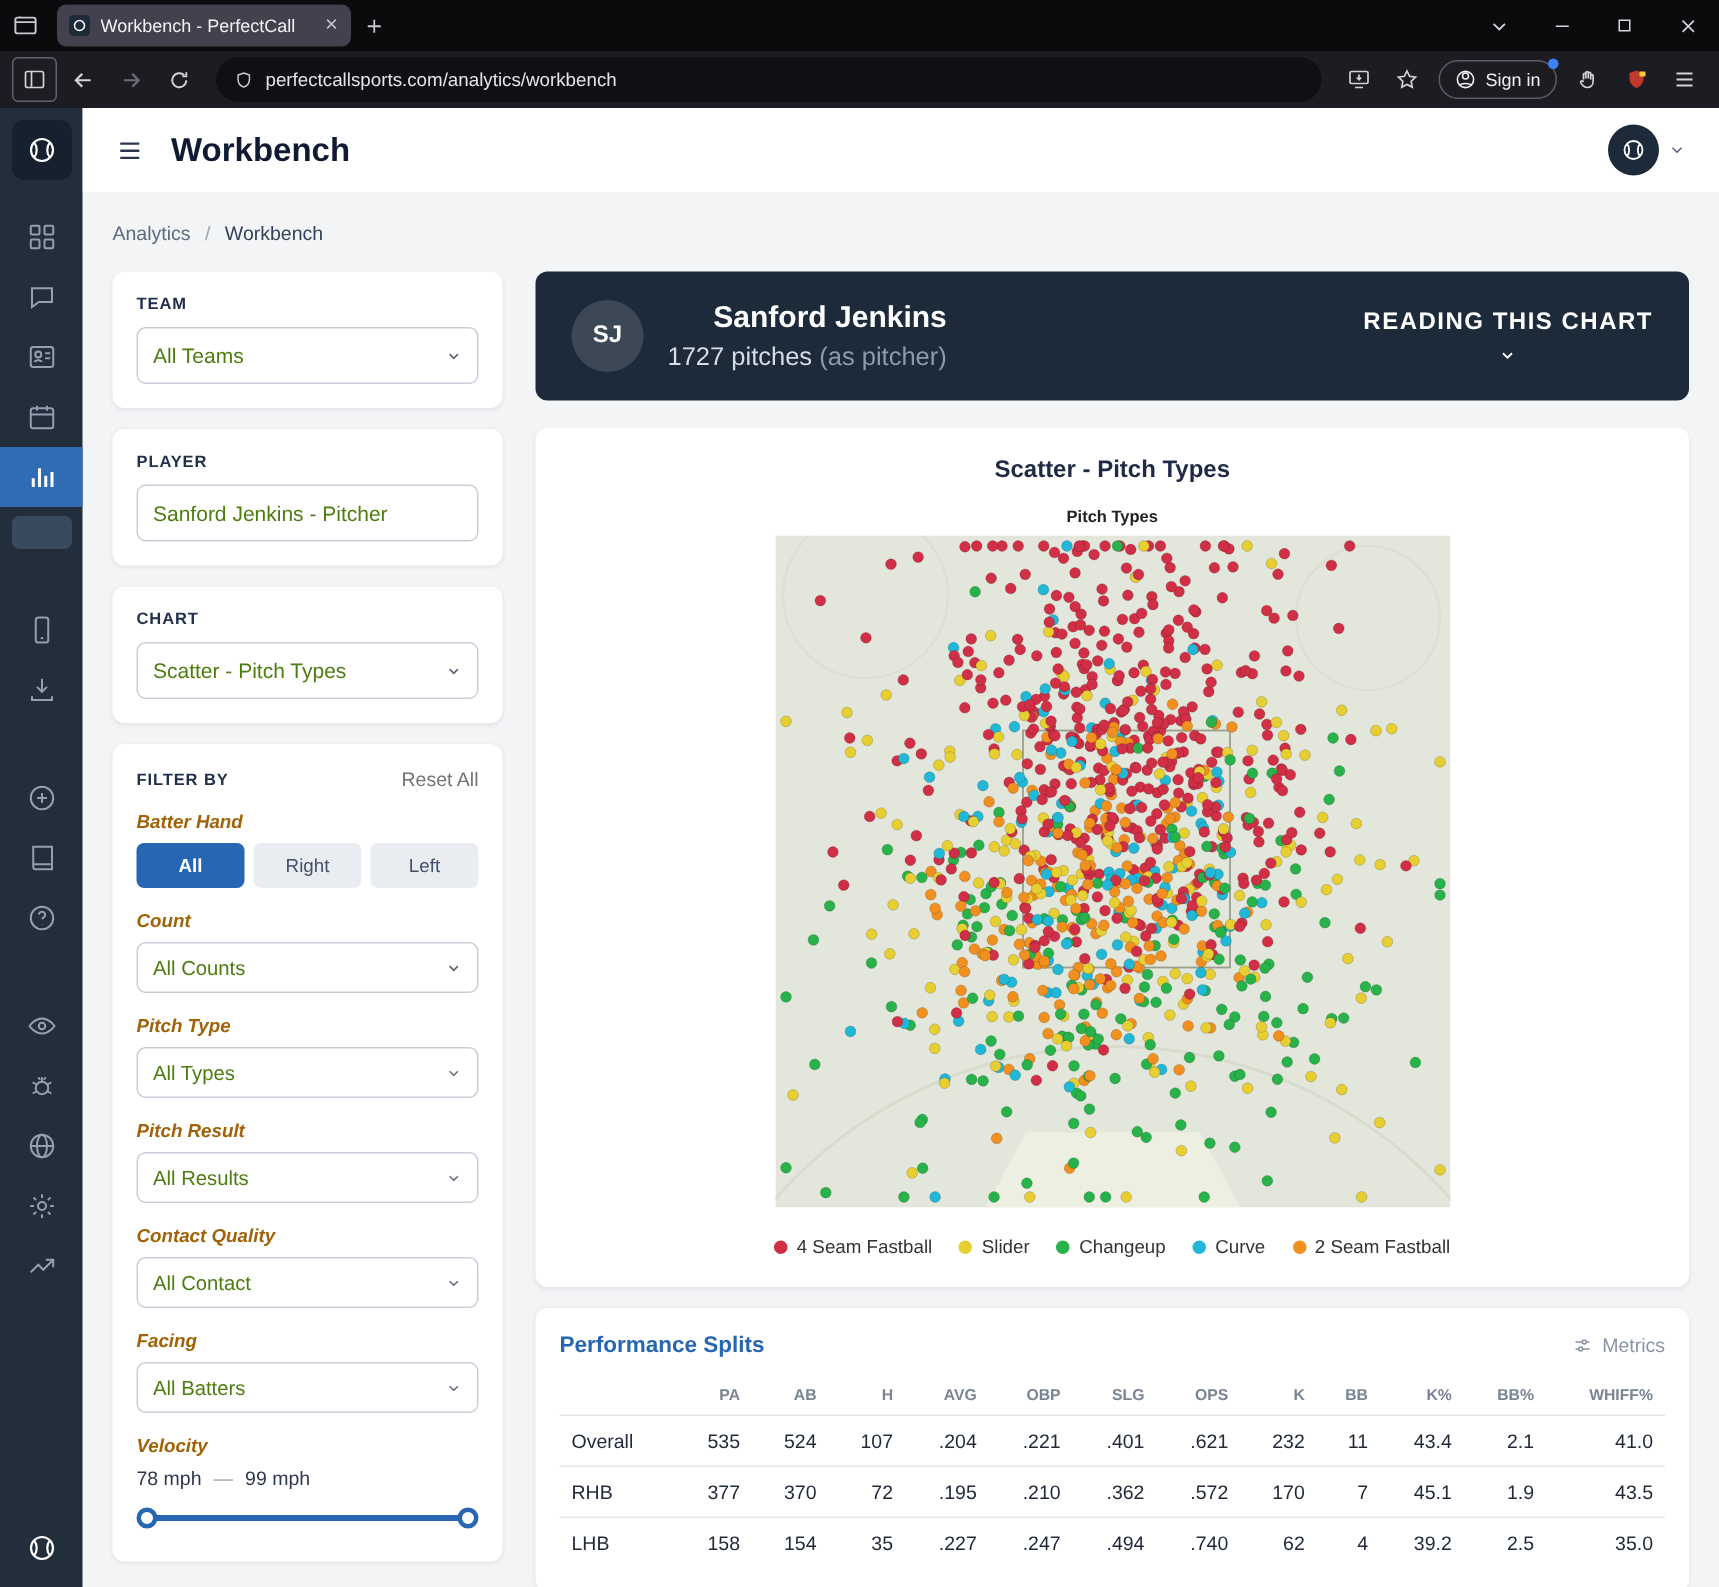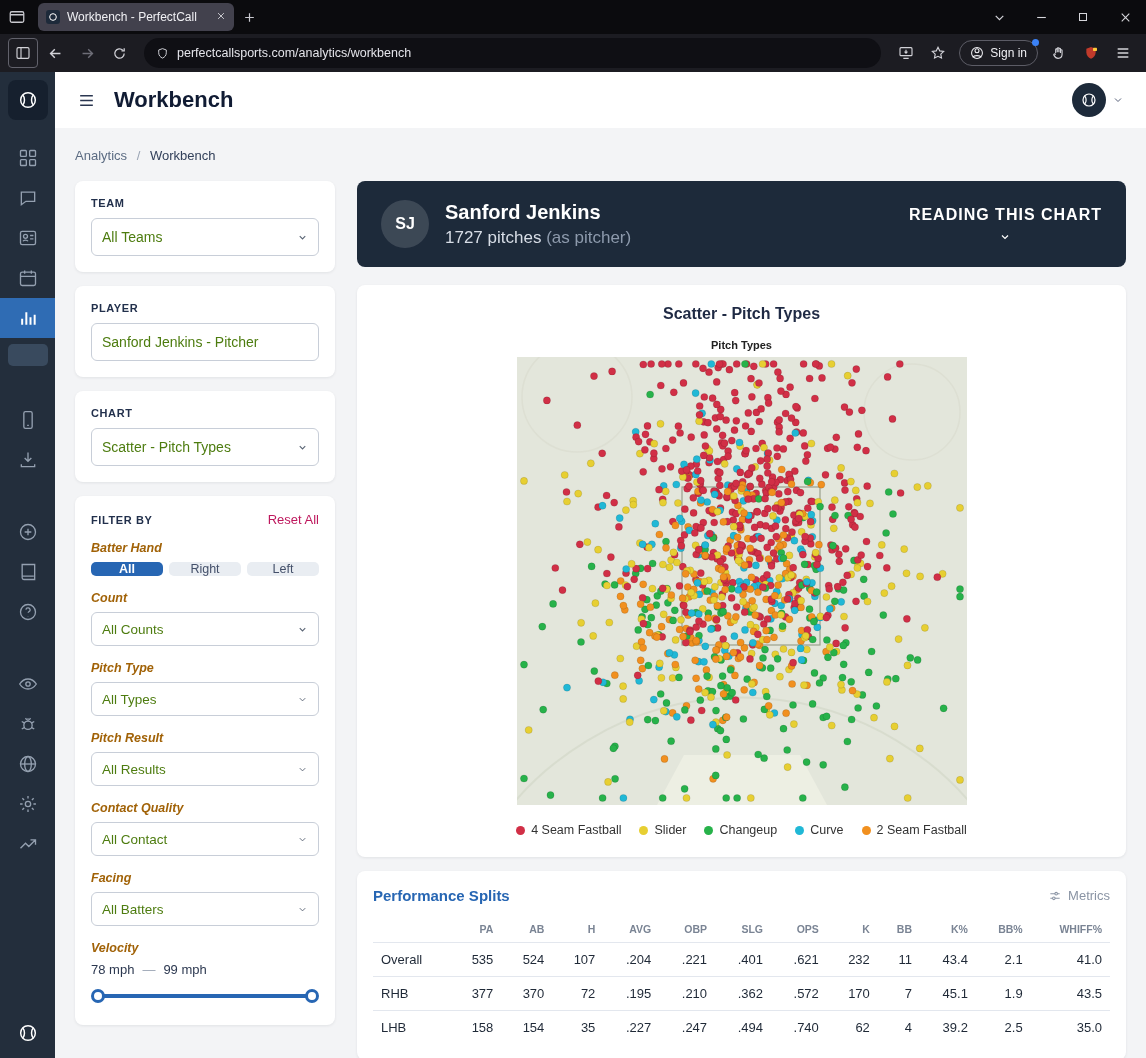--- a/index.html
+++ b/index.html
@@ -53,39 +53,39 @@
   .cols { display:flex; gap:22px; }
   .filter-col { width:260px; flex:none; }
   .main-col { flex:1; min-width:0; }
 
   .card { background:#fff; border-radius:8px; box-shadow:0 1px 3px rgba(16,24,40,.08); padding:16px; margin-bottom:14px; }
   .flabel { font-size:11px; font-weight:bold; letter-spacing:.6px; color:#22304c; margin-bottom:9px; }
   .select { height:38px; border:1px solid #c8ced8; border-radius:6px; display:flex; align-items:center; justify-content:space-between; padding:0 10px; font-size:14px; color:#4d7c0f; background:#fff; }
   .select .chev { color:#5a6474; display:flex; }
 
   .fb-head { display:flex; justify-content:space-between; align-items:center; margin-bottom:14px; }
-  .reset { color:#be185d; font-size:13px; }
+  .reset { color:#737373; font-size:13px; }
   .sublabel { font-size:12.5px; font-weight:bold; color:#a16207; margin-bottom:7px;font-style:italic; }
   .fgroup { margin-bottom:15px; }
   .seg { display:flex; gap:6px; }
-  .seg button { flex:1; height:14px; border:none; border-radius:5px; background:#e9edf2; color:#44506a; font-size:12.5px; font-family:inherit; }
+  .seg button { flex:1; height:30px; border:none; border-radius:5px; background:#e9edf2; color:#44506a; font-size:12.5px; font-family:inherit; }
   .seg button.on { background:#2766b3; color:#fff; font-weight:bold; }
   .select.sm { height:34px; font-size:13.5px; }
 
   .vel-row { font-size:13px; color:#2c3850; margin-bottom:12px; }
   .vel-row .dash { color:#9aa4b4; margin:0 8px; }
   .slider { position:relative; height:14px; margin:4px 2px 6px; }
   .slider .track { position:absolute; left:0; right:0; top:5px; height:4px; border-radius:2px; background:#2766b3; }
   .slider .handle { position:absolute; top:0; width:14px; height:14px; border-radius:50%; background:#fff; border:3px solid #2766b3; }
   .slider .h1 { left:-2px; } .slider .h2 { right:-2px; }
 
   
   .player-head { background:#1d2a3a; border-radius:8px; padding:19px 24px; display:flex; align-items:center; margin-bottom:18px; }
   .p-avatar { width:48px; height:48px; border-radius:50%; background:rgba(255,255,255,.14); color:#fff; font-size:16px; font-weight:bold; display:flex; align-items:center; justify-content:center; margin-right:16px; flex:none; }
-  .p-name { color:#fff; font-size:20px; font-weight:bold; line-height:1.25; }
+  .p-name { color:#fff; font-size:20px; font-weight:bold; line-height:1.25;text-align:right; }
   .p-sub { font-size:17px; color:#d7dde6; margin-top:3px; }
   .p-sub .muted { color:#8d9aac; }
   .read-chart { margin-left:auto; color:#fff; font-size:16px; font-weight:bold; letter-spacing:1px; display:flex; align-items:center; gap:7px;flex-direction:column; }
 
   
   .chart-card { padding:20px 24px; }
   .chart-title { text-align:center; font-size:16px; font-weight:bold; color:#1f2a44; margin-bottom:16px; }
   .plot-title { text-align:center; font-size:11px; font-weight:bold; color:#222; margin-bottom:6px; }
   .plot-wrap { width:450px; margin:0 auto; }
   .legend { display:flex; justify-content:center; gap:18px; margin-top:14px; flex-wrap:wrap; }

